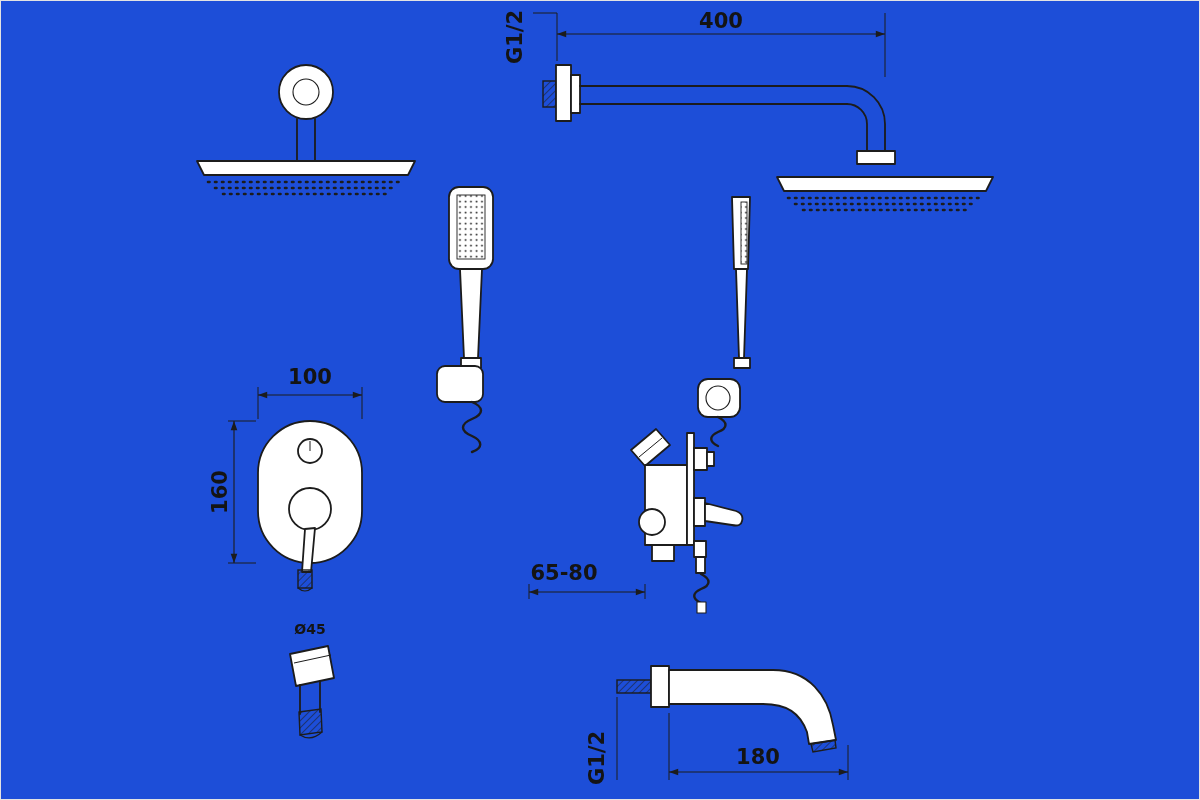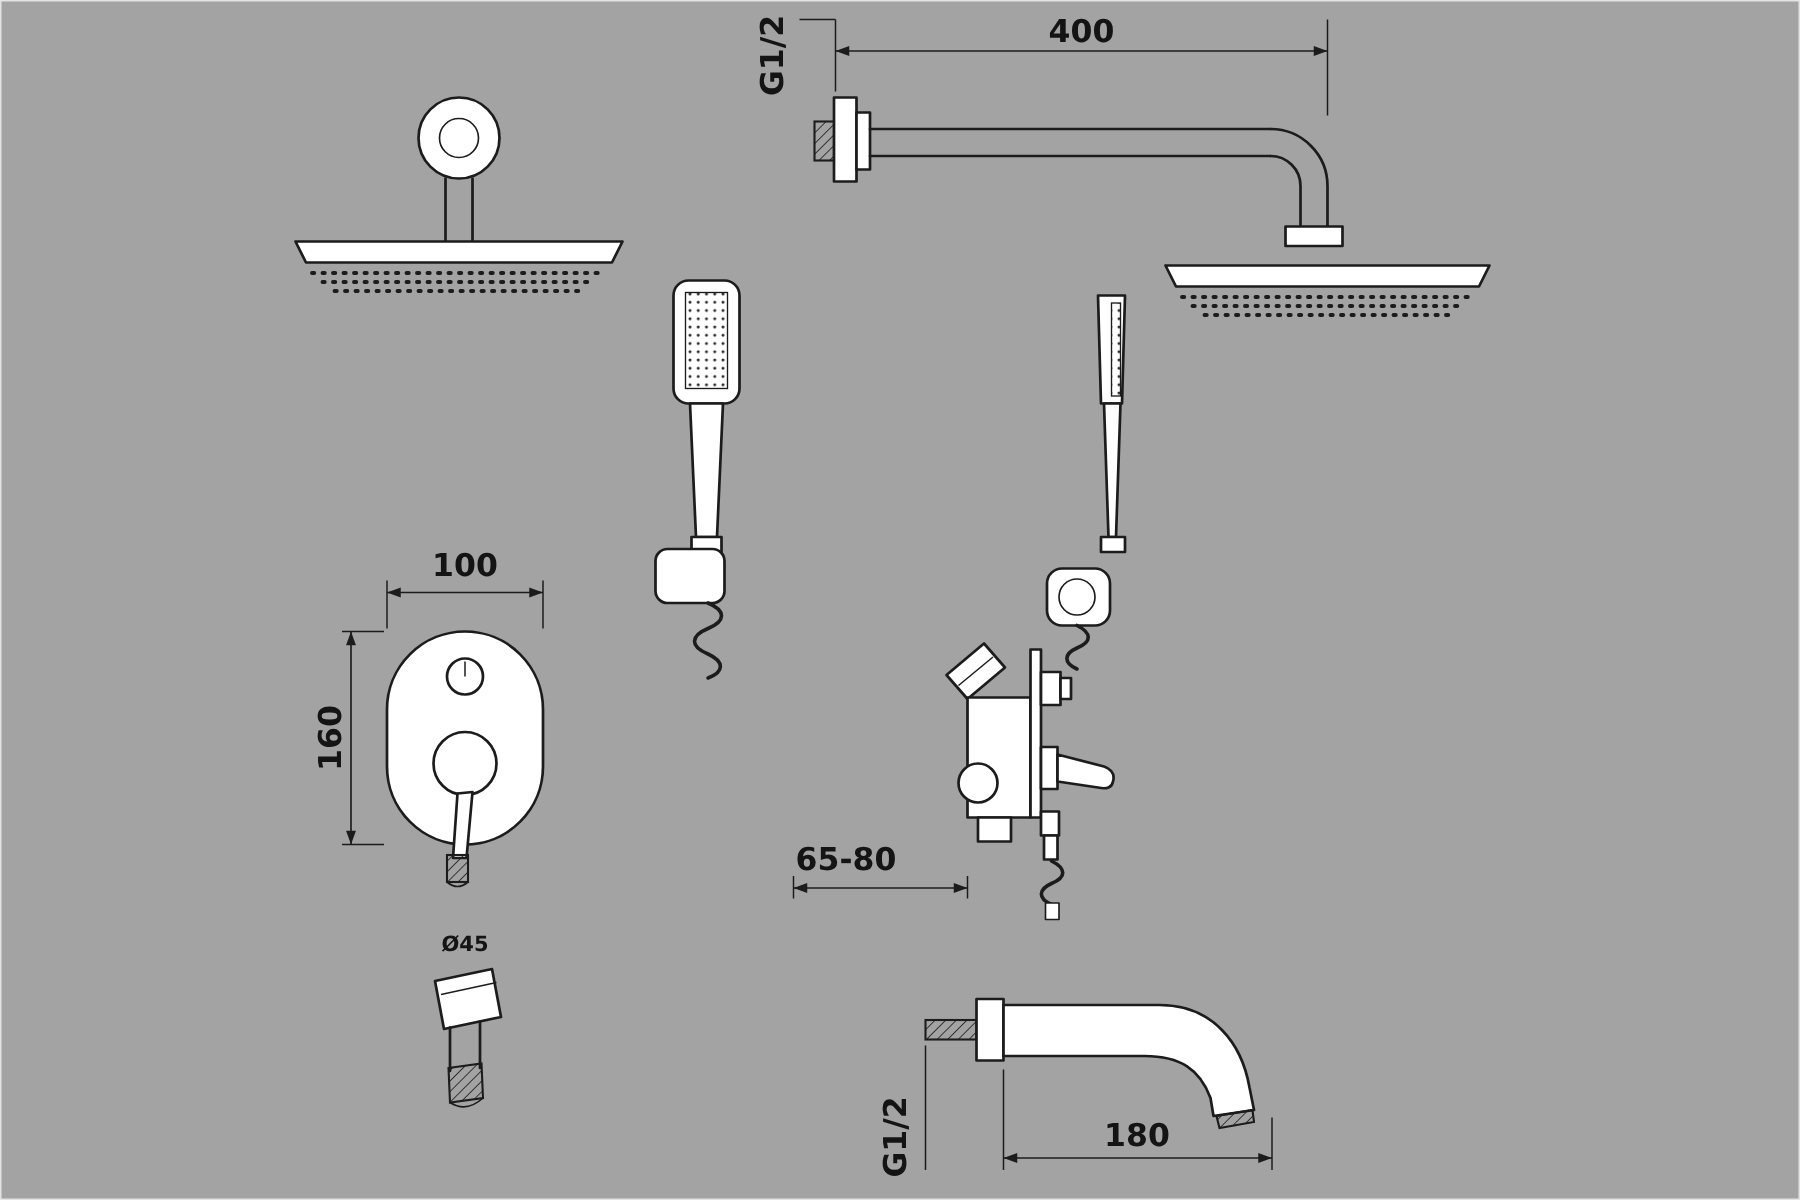--- a/index.html
+++ b/index.html
@@ -1,16 +1,16 @@
 <!DOCTYPE html>
 <html><head>
 <meta charset="utf-8">
 <style>
   html,body{margin:0;padding:0;background:#fff;}
-  .canvas{position:relative;width:1200px;height:800px;background:#a3a3a3;border:1px solid #e3e3e3;box-sizing:border-box;overflow:hidden;}
+  .canvas{position:relative;width:1200px;height:800px;background:#1d4ed8;border:1px solid #e3e3e3;box-sizing:border-box;overflow:hidden;}
   svg{display:block;}
   .obj{stroke:#1c1c1c;stroke-width:1.8;fill:#ffffff;stroke-linejoin:round;stroke-linecap:round;}
   .open{fill:none;}
   .thin{stroke-width:1.1;}
   .hatchfill{fill:url(#hatch);stroke:#1c1c1c;stroke-width:1.4;}
   .dotsfill{fill:url(#dots);stroke:#1c1c1c;stroke-width:0.9;}
   .noz{stroke:#1c1c1c;stroke-width:2.6;stroke-dasharray:1.5 5.5;stroke-linecap:round;fill:none;}
   .dim{stroke:#1c1c1c;stroke-width:1.1;marker-start:url(#arr);marker-end:url(#arr);}
   .ext{stroke:#1c1c1c;stroke-width:1;}
   .hose{stroke:#1c1c1c;stroke-width:2.4;fill:none;stroke-linecap:round;}

